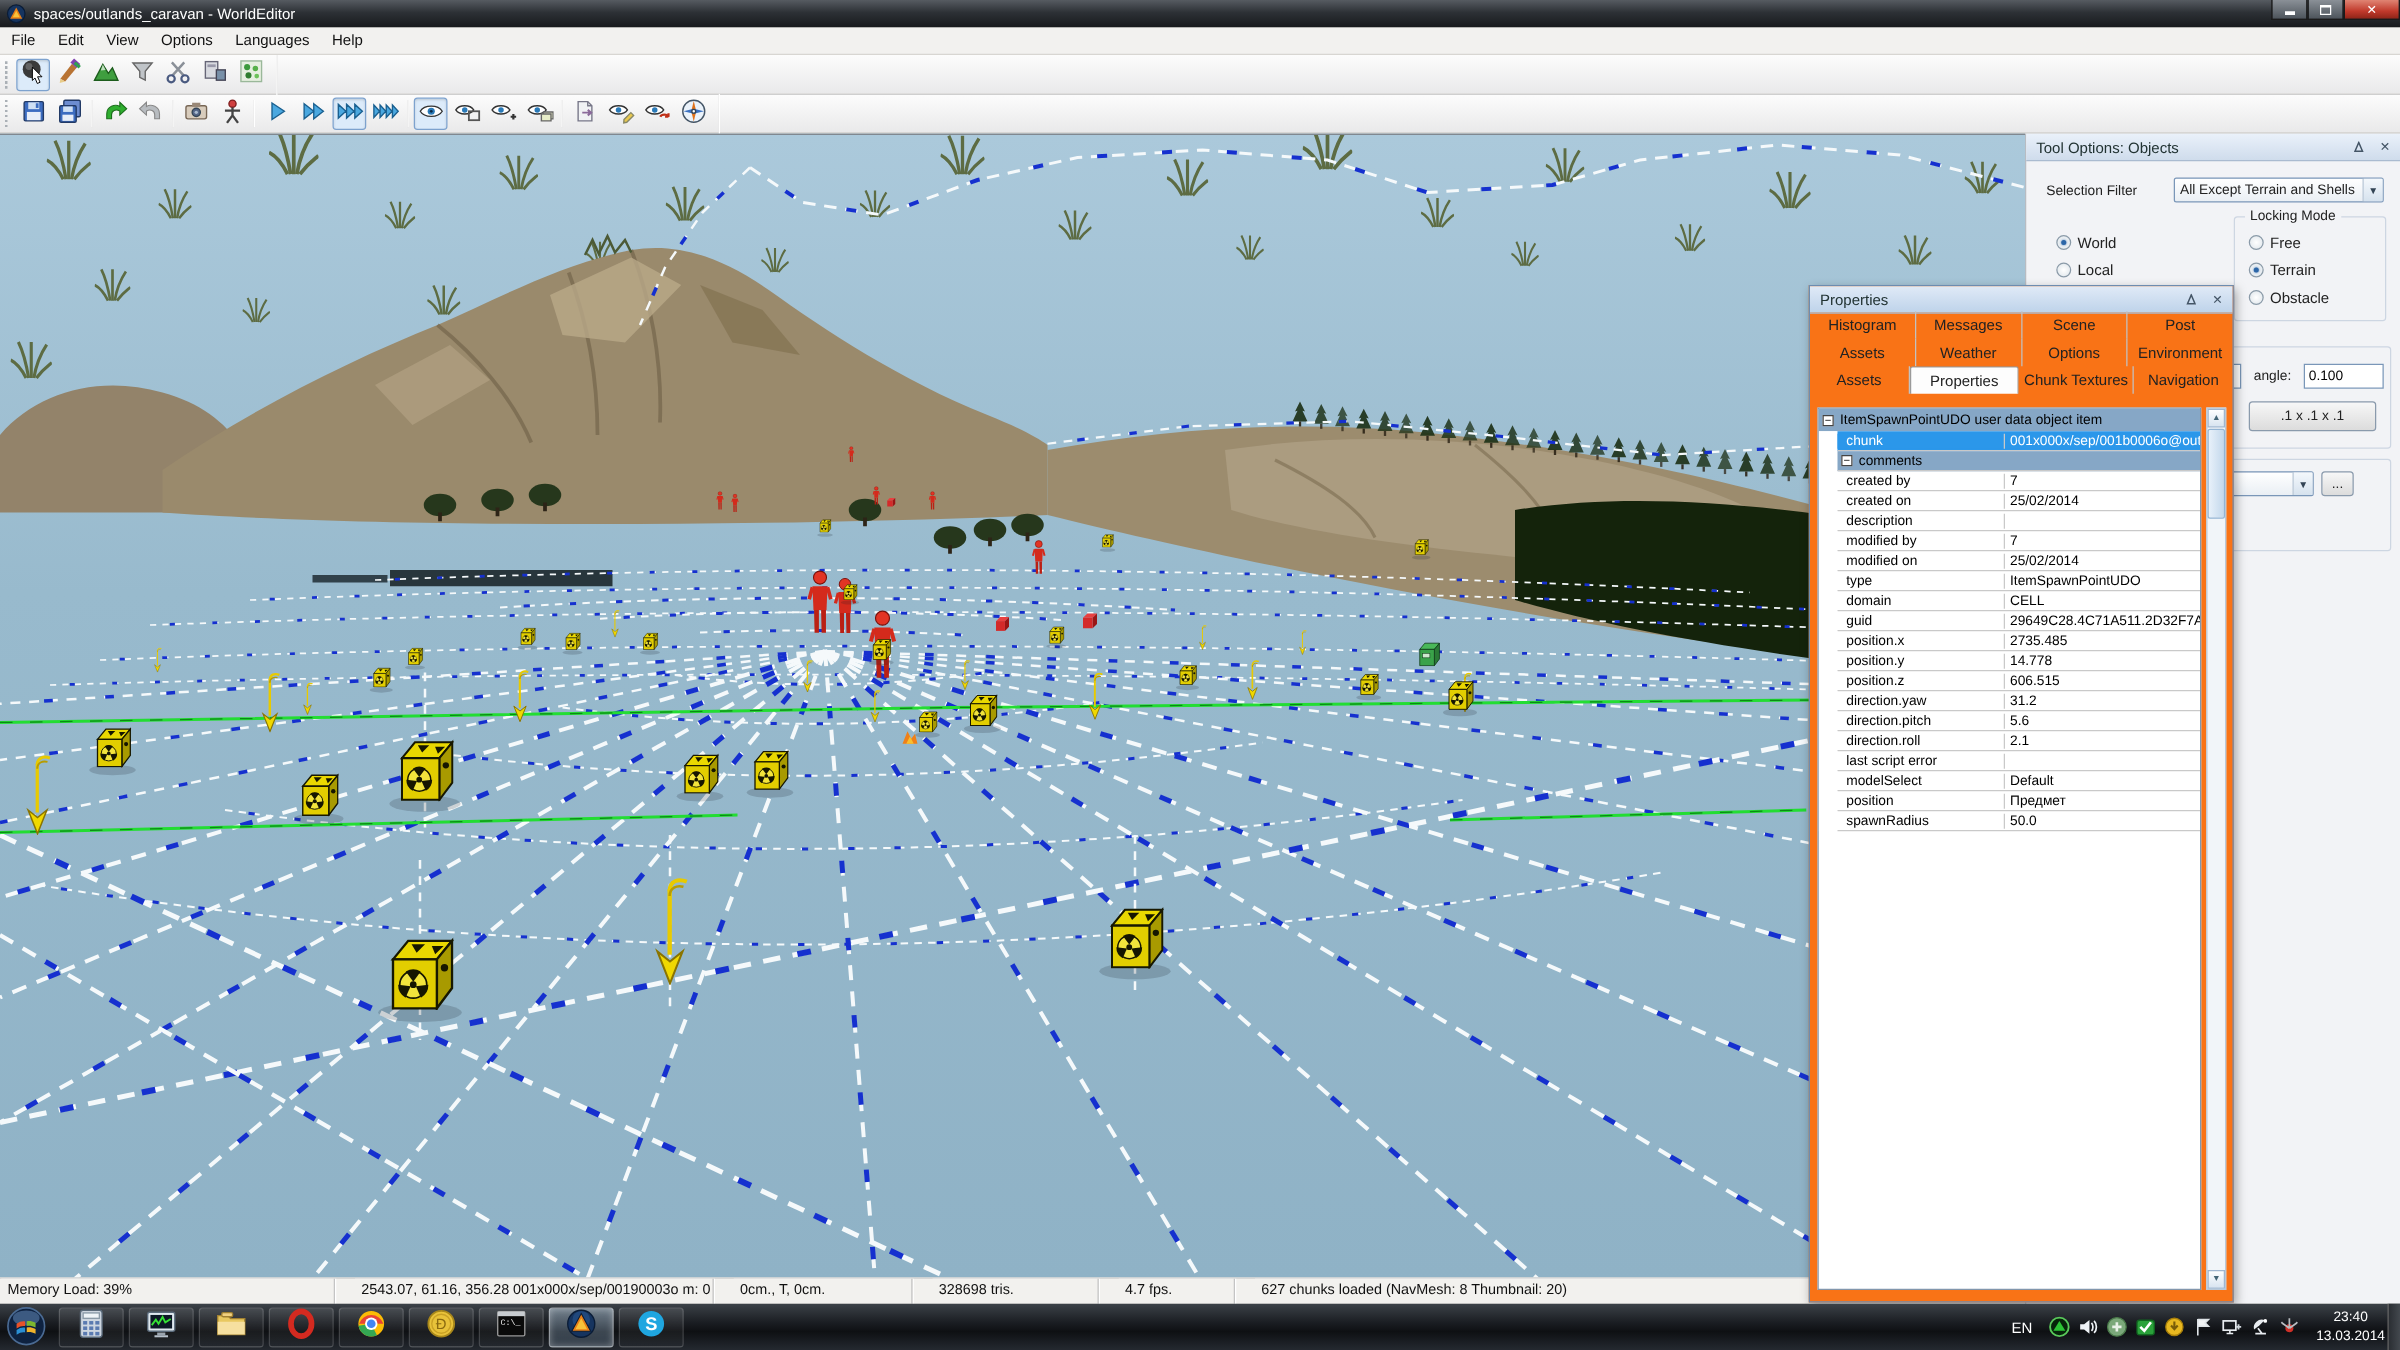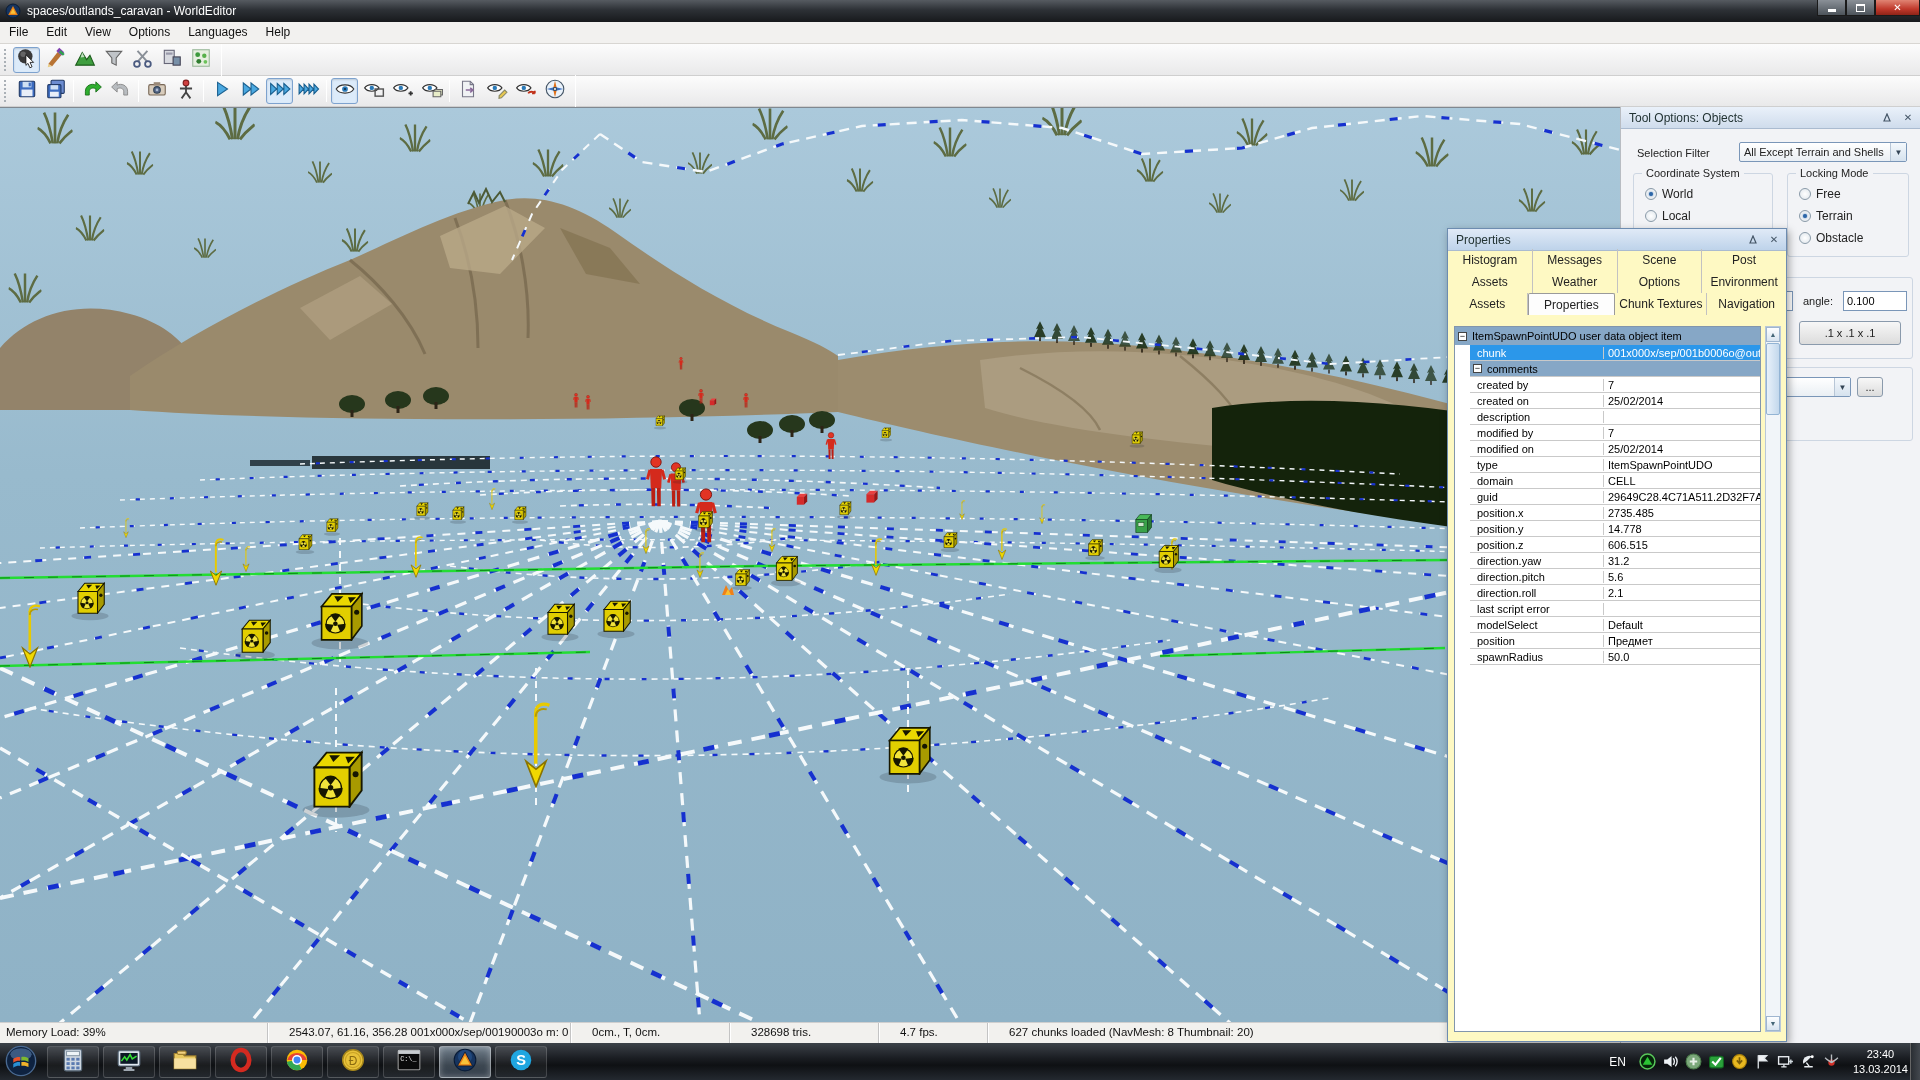--- a/index.html
+++ b/index.html
@@ -65,21 +65,21 @@
     display:flex; align-items:center; justify-content:center; font-size:8px; color:#345;
     background:linear-gradient(#f4f8fc,#d6e2ee); }
   .push-btn { position:absolute; border:1px solid #8a9aac; border-radius:3px;
     background:linear-gradient(#f7f7f7,#dcdcdc); font-size:11px; color:#222;
     display:flex; align-items:center; justify-content:center; }
   .mini-input { position:absolute; border:1px solid #7a96b8; background:#fff; font-size:11px;
     padding:1px 3px; font-family:"Liberation Sans", sans-serif; }
 
   
   #props { position:absolute; left:1447px; top:228px; width:340px; height:814px;
-    background:#fef9c3; border:1px solid #6d8cb0; box-shadow:2px 3px 8px rgba(0,0,0,.35);
+    background:#f97316; border:1px solid #6d8cb0; box-shadow:2px 3px 8px rgba(0,0,0,.35);
     z-index:5; font-size:11px; }
   #props .panel-header { background:linear-gradient(#e0eaf7,#bed3ea); }
   #ptabs { position:absolute; left:0; top:20px; width:338px; }
   .tabrow { display:flex; height:22px; align-items:stretch; }
   .tab { flex:1; display:flex; align-items:center; justify-content:center; font-size:12px;
     color:#222; border-right:1px solid #c2c2c2; white-space:nowrap; padding:0 4px; }
   .tab:last-child { border-right:none; }
   .tab.active { background:#fdfdfd; border:1px solid #9a9a9a; border-bottom:none; border-radius:2px 2px 0 0; flex:1.1; }
   #grid { position:absolute; left:6px; top:97px; width:307px; height:706px;
     background:#fff; border:1px solid #8296ac; overflow:hidden; }
@@ -662,23 +662,20 @@
         </span>
       <span class="ph-btn">✕</span>
     </div>
 
     <span style="position:absolute;left:16px;top:40px;">Selection Filter</span>
     <div class="combo" style="position:absolute;left:118px;top:35px;width:168px;">
       <span class="ctext">All Except Terrain and Shells</span>
       <span class="carrow">▼</span>
     </div>
 
-    <div class="groupbox" style="left:12px;top:66px;width:140px;height:84px;">
-      <span class="legend">Coordinate System</span>
-    </div>
     <div class="groupbox" style="left:166px;top:66px;width:122px;height:84px;">
       <span class="legend">Locking Mode</span>
     </div>
     <div id="cs-radios">
         <div class="radio-row" style="left: 24px; top: 80px;">
           <span class="radio sel"></span>
           <span>World</span>
         </div>
         <div class="radio-row" style="left: 24px; top: 102px;">
           <span class="radio"></span>

